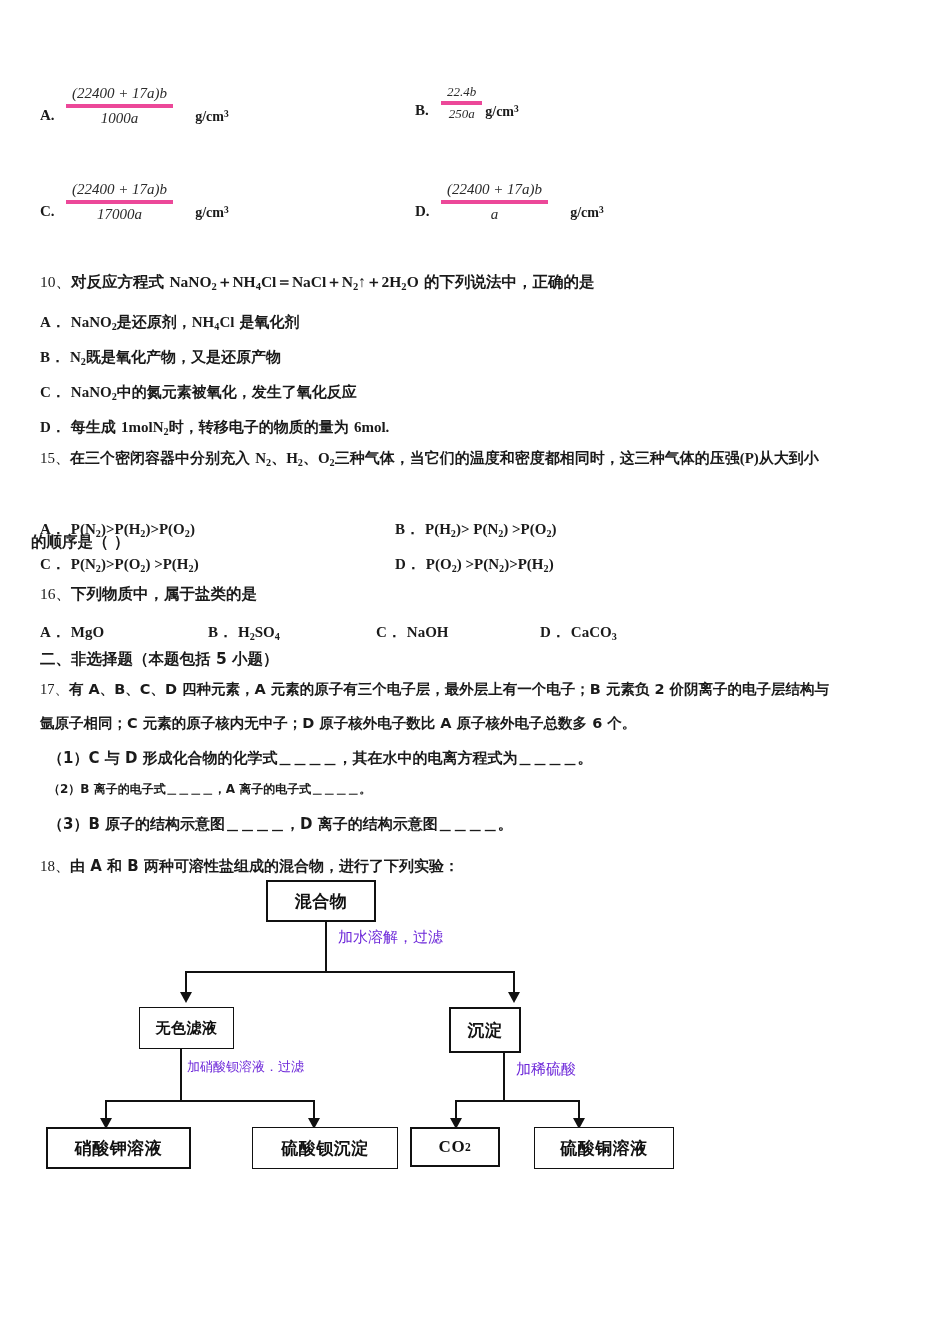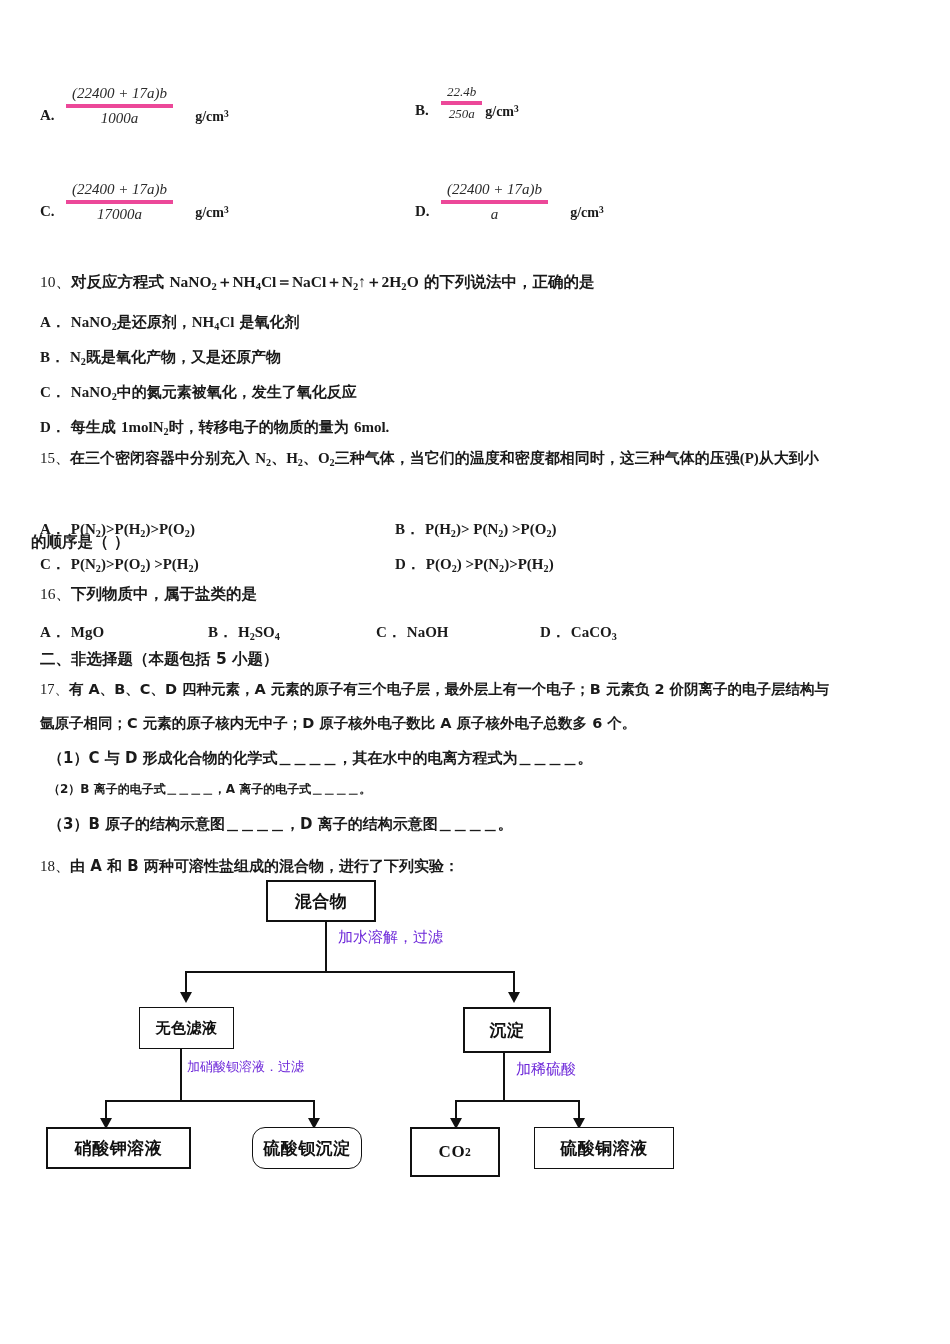--- a/index.html
+++ b/index.html
@@ -288,39 +288,39 @@
 
     <div class="hline" style="left:185px; top:109px; width:330px;"></div>
 
     <div class="vline" style="left:185px; top:109px; height:25px;"></div>
     <div class="arrowhead" style="left:180px; top:130px;"></div>
 
     <div class="vline" style="left:513px; top:109px; height:25px;"></div>
     <div class="arrowhead" style="left:508px; top:130px;"></div>
 
     <div class="fbox thin" style="left:139px; top:145px; width:95px; height:42px; font-size:15px;">无色滤液</div>
-    <div class="fbox" style="left:463px; top:145px; width:88px; height:46px;">沉淀</div>
+    <div class="fbox" style="left:449px; top:145px; width:72px; height:46px;">沉淀</div>
 
     <div class="flabel small" style="left:187px; top:196px;">加硝酸钡溶液．过滤</div>
     <div class="flabel" style="left:516px; top:198px;">加稀硫酸</div>
 
     <div class="vline" style="left:180px; top:187px; height:52px;"></div>
     <div class="hline" style="left:105px; top:238px; width:210px;"></div>
     <div class="vline" style="left:105px; top:238px; height:22px;"></div>
     <div class="arrowhead" style="left:100px; top:256px;"></div>
     <div class="vline" style="left:313px; top:238px; height:22px;"></div>
     <div class="arrowhead" style="left:308px; top:256px;"></div>
 
     <div class="vline" style="left:503px; top:191px; height:48px;"></div>
     <div class="hline" style="left:455px; top:238px; width:125px;"></div>
     <div class="vline" style="left:455px; top:238px; height:22px;"></div>
     <div class="arrowhead" style="left:450px; top:256px;"></div>
     <div class="vline" style="left:578px; top:238px; height:22px;"></div>
     <div class="arrowhead" style="left:573px; top:256px;"></div>
 
     <div class="fbox" style="left:46px; top:265px; width:145px; height:42px;">硝酸钾溶液</div>
-    <div class="fbox thin" style="left:252px; top:265px; width:110px; height:42px;border-radius:13px;">硫酸钡沉淀</div>
-    <div class="fbox" style="left:410px; top:265px; width:90px; height:50px; font-family:'Liberation Serif',serif;">CO<sub>2</sub></div>
+    <div class="fbox thin" style="left:252px; top:265px; width:146px; height:42px;">硫酸钡沉淀</div>
+    <div class="fbox" style="left:410px; top:265px; width:90px; height:40px; font-family:'Liberation Serif',serif;">CO<sub>2</sub></div>
     <div class="fbox thin" style="left:534px; top:265px; width:140px; height:42px;">硫酸铜溶液</div>
   </div>
 
 
 </div>
 
 </body></html>

